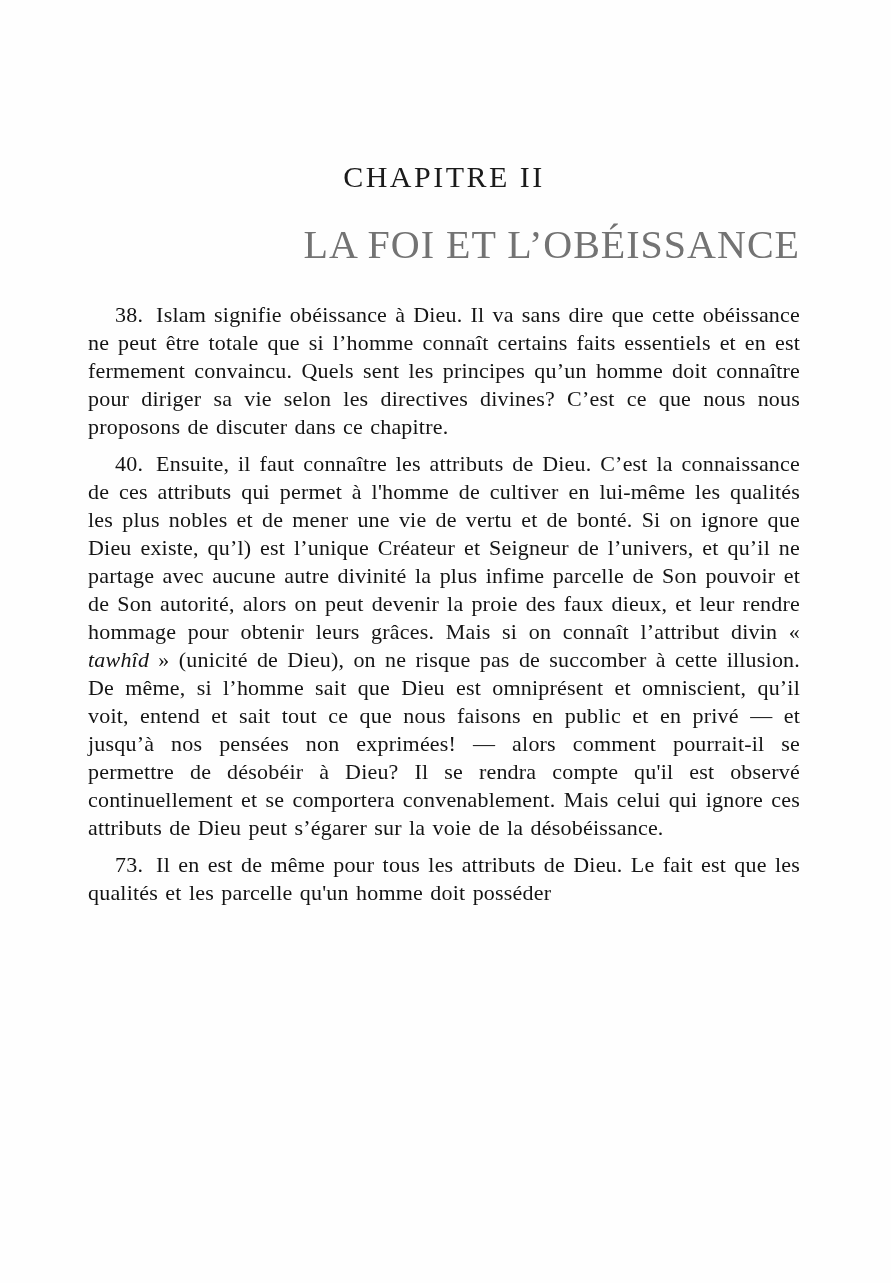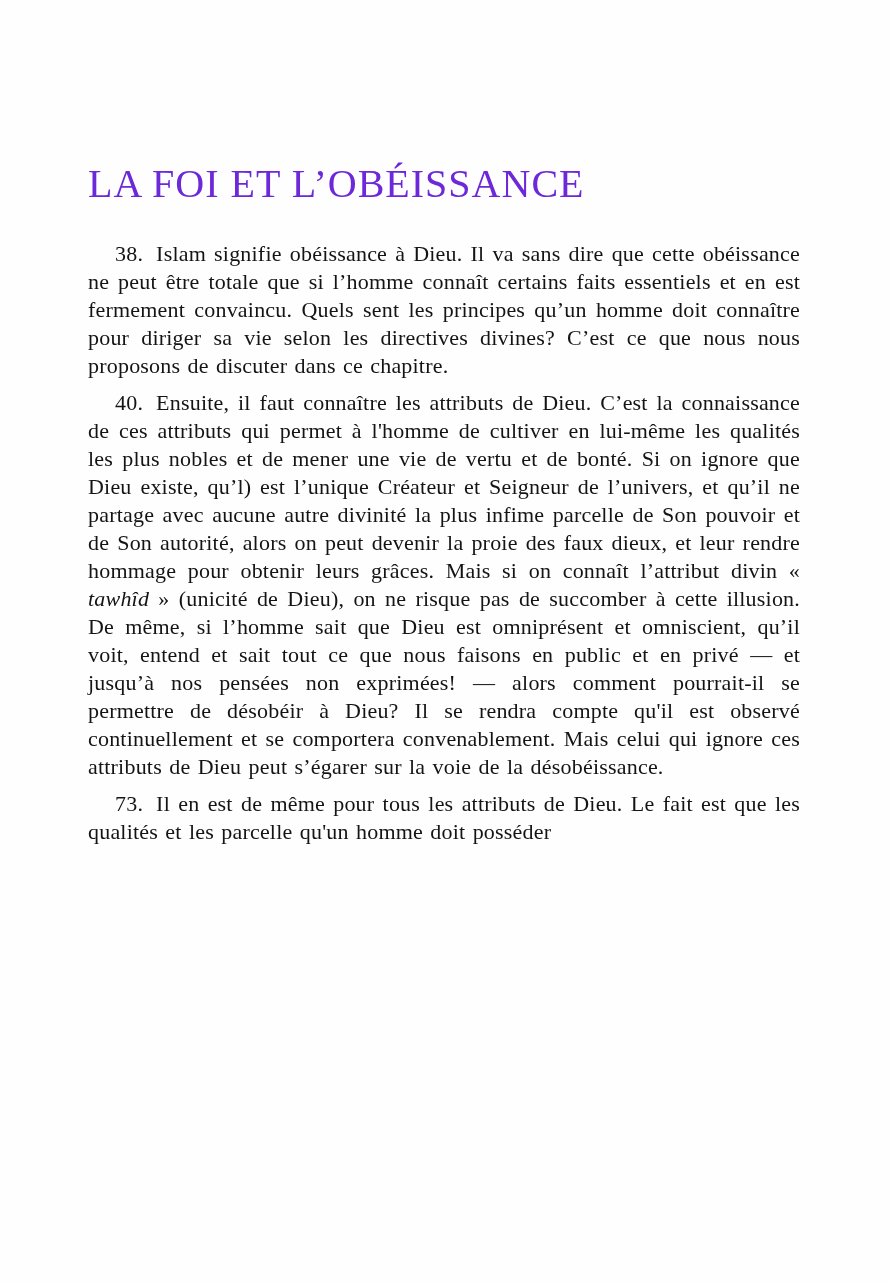--- a/index.html
+++ b/index.html
@@ -20,25 +20,25 @@
   }
   .chapter-label {
     text-align: center;
     font-size: 30px;
     letter-spacing: 2.5px;
     font-weight: normal;
     color: #1b1b1b;
     margin: 0 0 27px 0;
   }
   .chapter-title {
-    text-align: left;
+    text-align: right;
     font-size: 40px;
     letter-spacing: 1px;
     font-weight: normal;
-    color: #6d28d9;
+    color: #737373;
     margin: 0 0 33px 0;
   }
   .content p {
     font-size: 22px;
     line-height: 28px;
     text-align: justify;
     text-indent: 27px;
     letter-spacing: 0.2px;
     word-spacing: 1.6px;
     margin: 8px 0 9px 0;
@@ -47,20 +47,21 @@
     margin-right: 13px;
   }
   .content p i {
   }
 </style>
 </head>
 <body>
 
 <div class="page">
 
+  <div class="chapter-label">CHAPITRE II</div>
 
   <h1 class="chapter-title">LA FOI ET L’OBÉISSANCE</h1>
 
   <div class="content">
 
     <p><span class="pnum">38.</span><span>Islam signifie obéissance à Dieu. Il va sans dire que cette obéissance ne peut être totale que si l’homme connaît certains faits essentiels et en est fermement convaincu. Quels sent les principes qu’un homme doit connaître pour diriger sa vie selon les directives divines? C’est ce que nous nous proposons de discuter dans ce chapitre.</span></p>
 
 
     <p><span class="pnum">40.</span><span>Ensuite, il faut connaître les attributs de Dieu. C’est la connaissance de ces attributs qui permet à l'homme de cultiver en lui-même les qualités les plus nobles et de mener une vie de vertu et de bonté. Si on ignore que Dieu existe, qu’l) est l’unique Créateur et Seigneur de l’univers, et qu’il ne partage avec aucune autre divinité la plus infime parcelle de Son pouvoir et de Son autorité, alors on peut devenir la proie des faux dieux, et leur rendre hommage pour obtenir leurs grâces. Mais si on connaît l’attribut divin « </span><i>tawhîd</i><span> » (unicité de Dieu), on ne risque pas de succomber à cette illusion. De même, si l’homme sait que Dieu est omniprésent et omniscient, qu’il voit, entend et sait tout ce que nous faisons en public et en privé — et jusqu’à nos pensées non exprimées! — alors comment pourrait-il se permettre de désobéir à Dieu? Il se rendra compte qu'il est observé continuellement et se comportera convenablement. Mais celui qui ignore ces attributs de Dieu peut s’égarer sur la voie de la désobéissance.</span></p>
 

